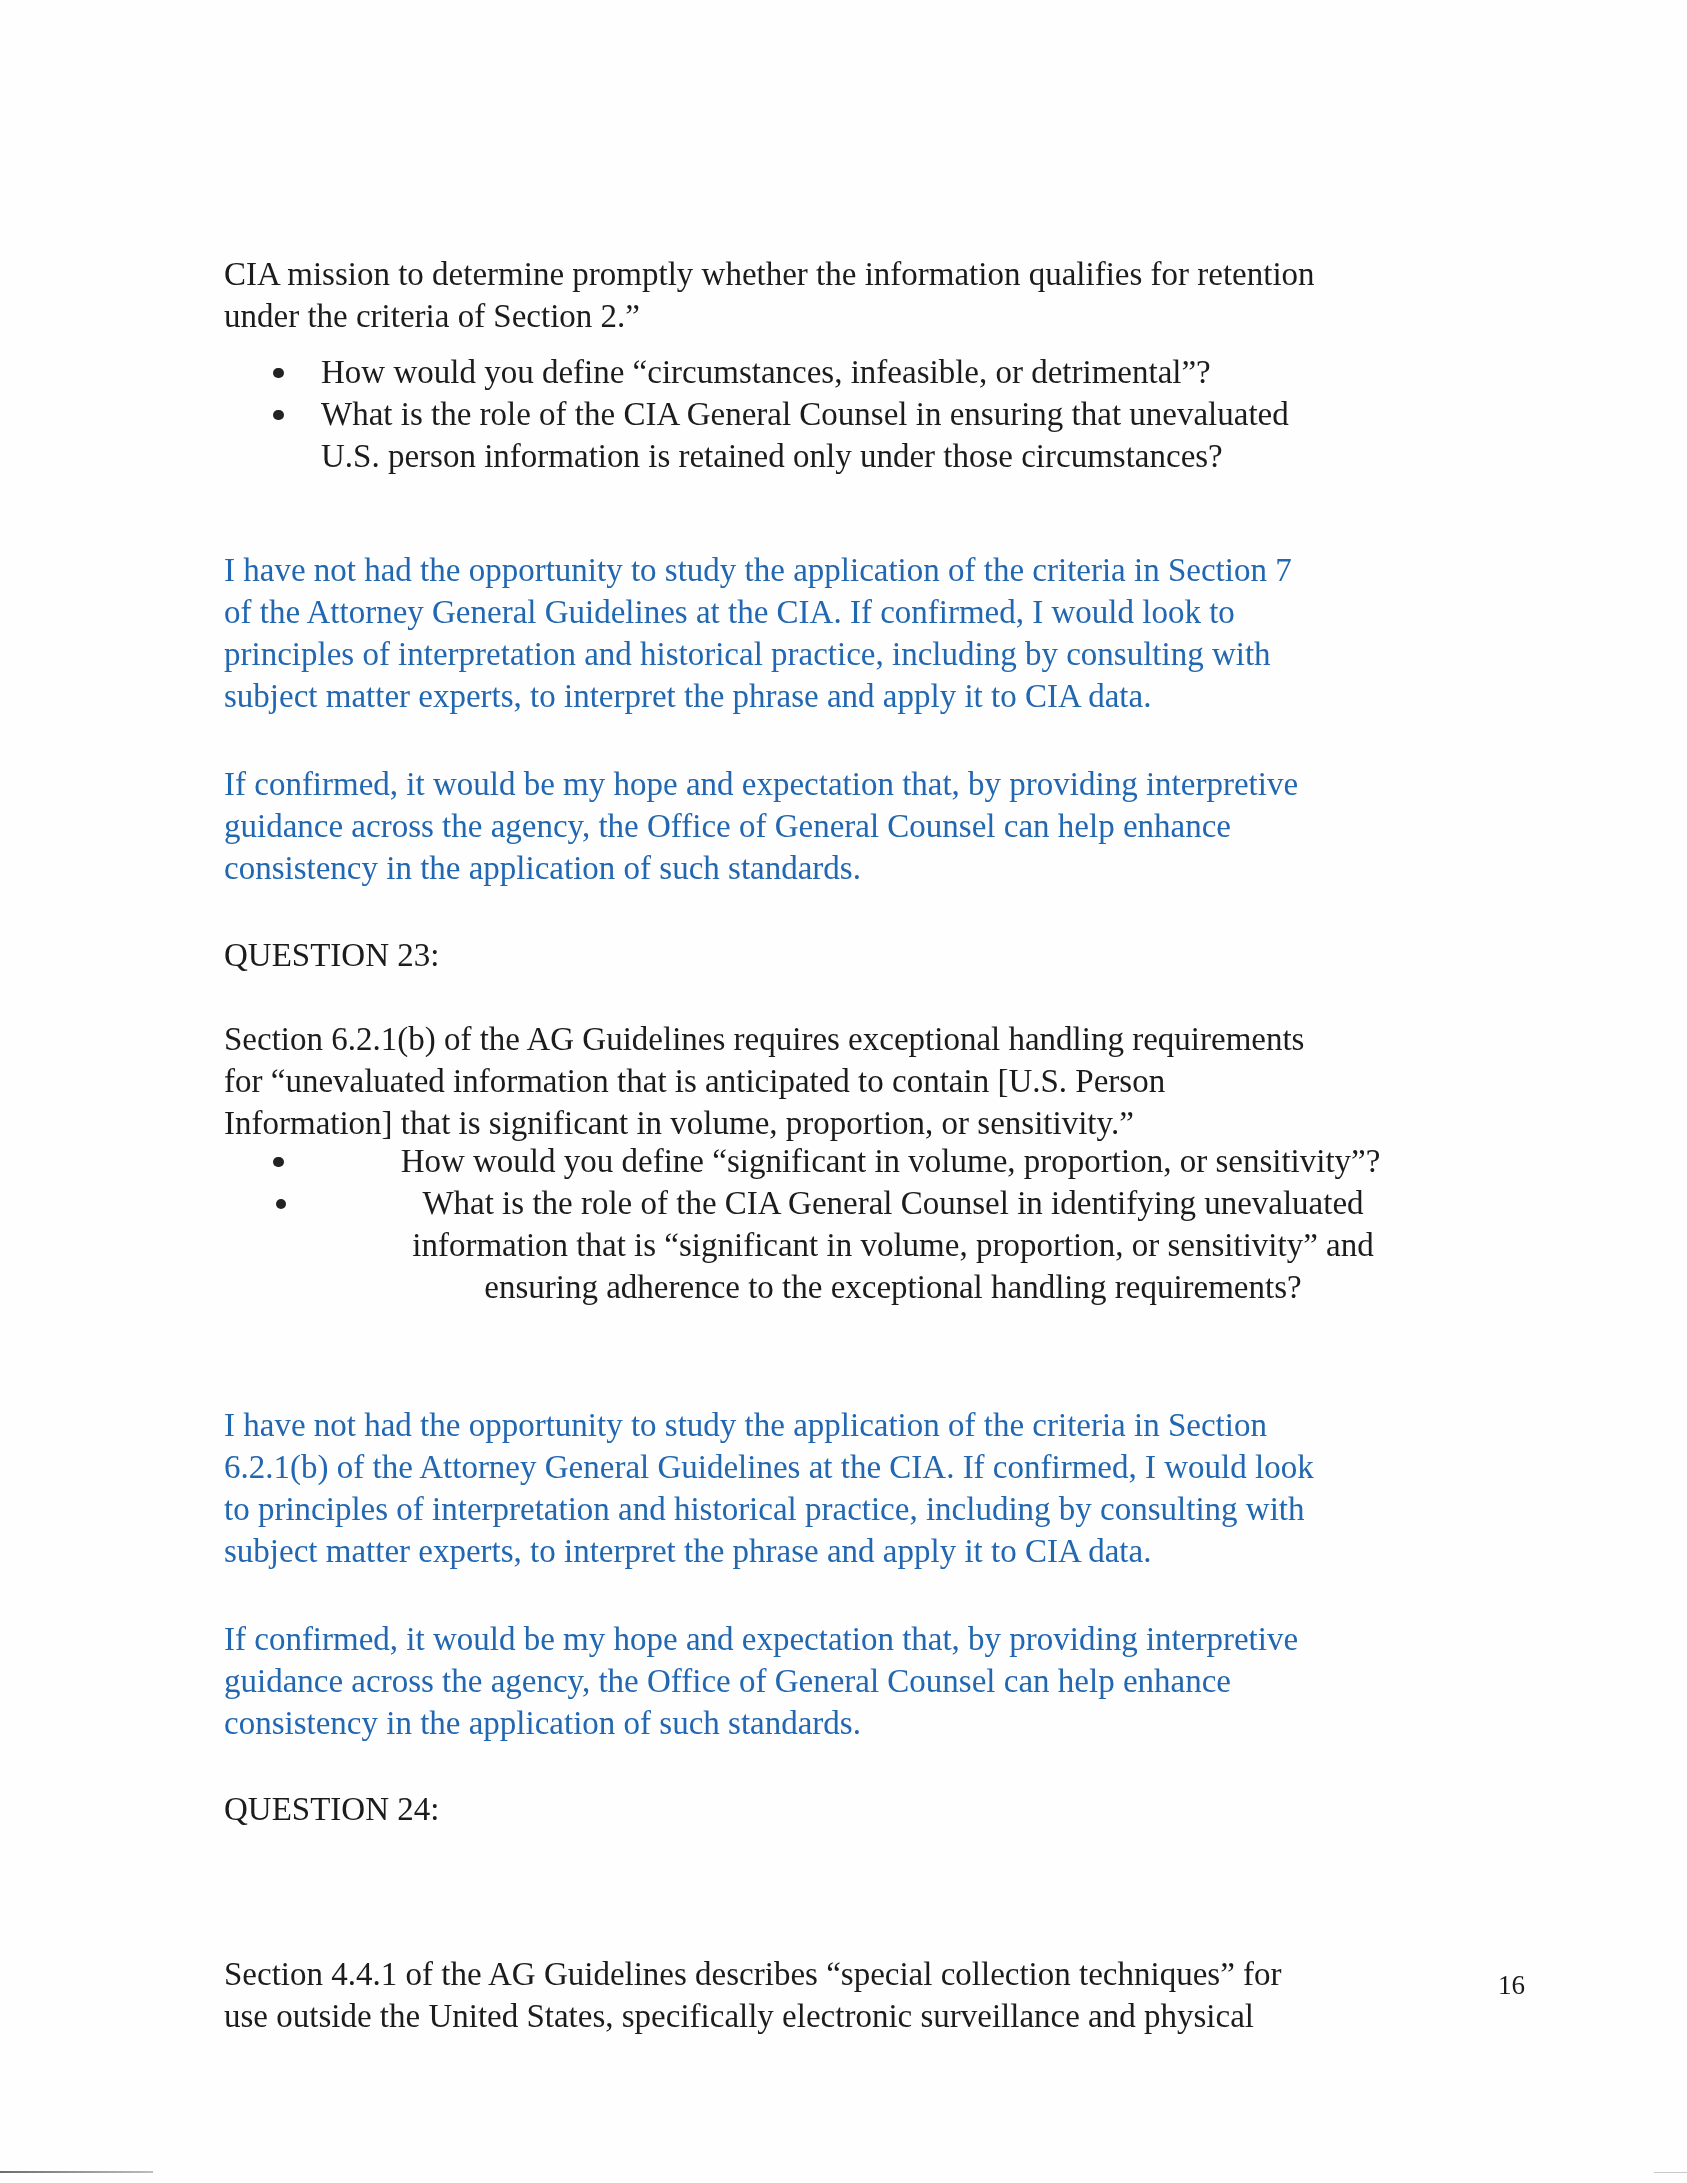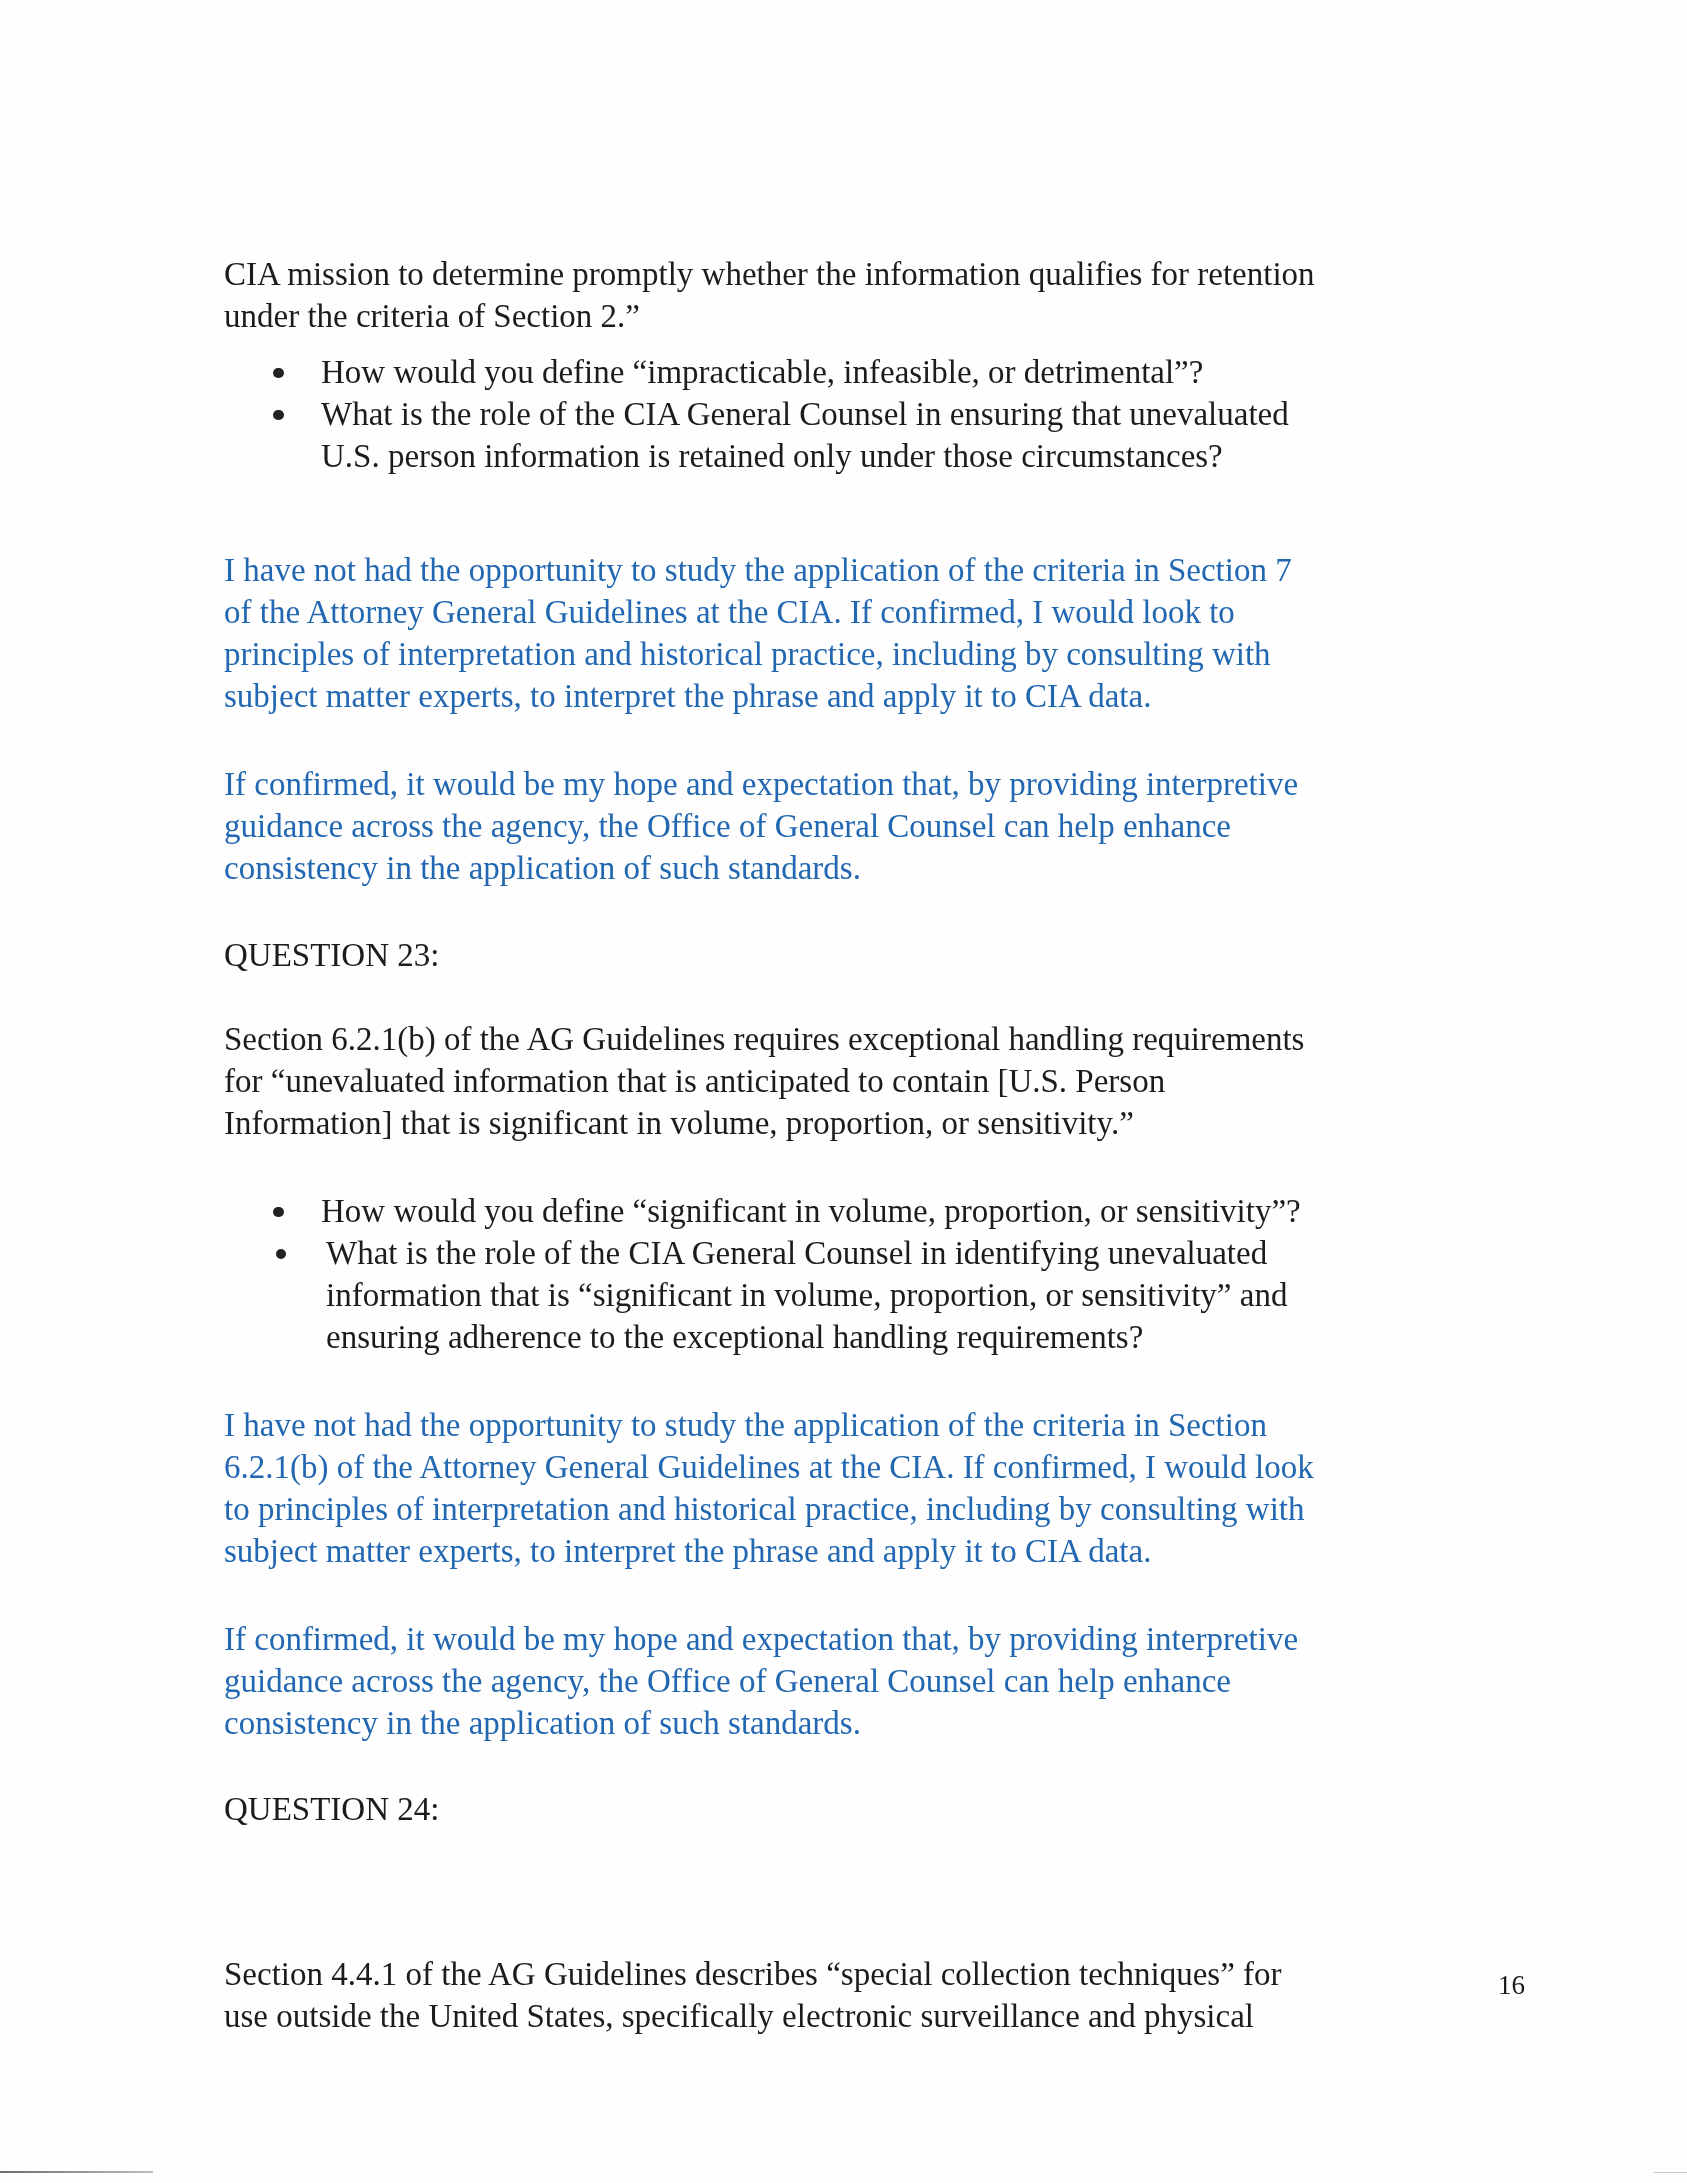--- a/index.html
+++ b/index.html
@@ -93,21 +93,21 @@
   <div class="content">
 
     <div class="block" style="top:16px;">
       <p>CIA mission to determine promptly whether the information qualifies for retention</p>
       <p>under the criteria of Section 2.”</p>
     </div>
 
     <ul class="bullets" style="top:114px;">
       <li>
         <span class="bullet"></span>
-        <p>How would you define “impracticable, infeasible, or detrimental”?</p>
+        <p>How would you define “circumstances, infeasible, or detrimental”?</p>
       </li>
       <li>
         <span class="bullet"></span>
         <p>What is the role of the CIA General Counsel in ensuring that unevaluated</p>
         <p>U.S. person information is retained only under those circumstances?</p>
       </li>
     </ul>
 
     <div class="block answer" style="top:312px;">
       <p>I have not had the opportunity to study the application of the criteria in Section 7</p>
@@ -125,21 +125,21 @@
     <div class="block" style="top:697px;">
       <p>QUESTION 23:</p>
     </div>
 
     <div class="block" style="top:781px;">
       <p>Section 6.2.1(b) of the AG Guidelines requires exceptional handling requirements</p>
       <p>for “unevaluated information that is anticipated to contain [U.S. Person</p>
       <p>Information] that is significant in volume, proportion, or sensitivity.”</p>
     </div>
 
-    <ul class="bullets" style="top:953px;">
+    <ul class="bullets" style="top:903px;text-align:center;">
       <li>
         <span class="bullet"></span>
         <p>How would you define “significant in volume, proportion, or sensitivity”?</p>
       </li>
       <li style="padding-left:57px;">
         <span class="bullet" style="left:6.6px;"></span>
         <p>What is the role of the CIA General Counsel in identifying unevaluated</p>
         <p>information that is “significant in volume, proportion, or sensitivity” and</p>
         <p>ensuring adherence to the exceptional handling requirements?</p>
       </li>

